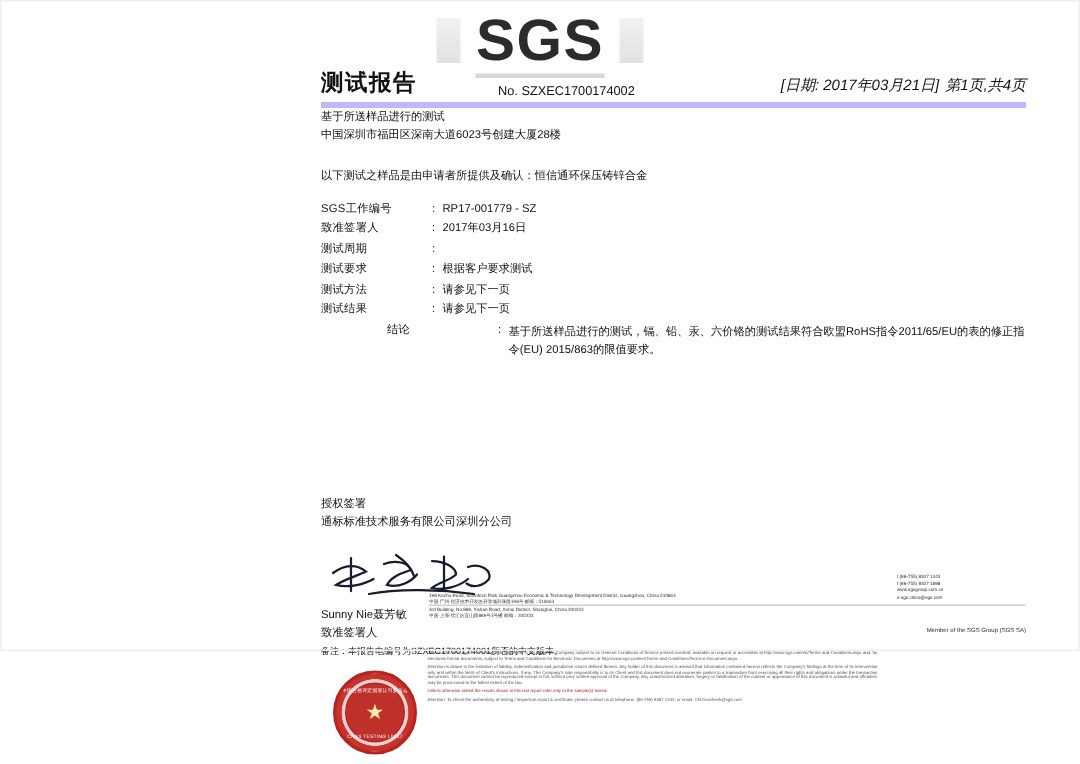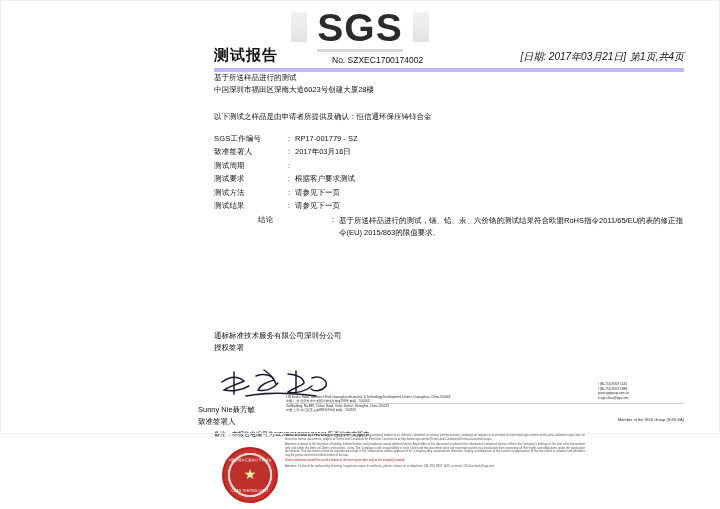--- a/index.html
+++ b/index.html
@@ -102,21 +102,21 @@
   
   .sig-org{
     position:absolute;left:214px;top:330px;
     font-size:7.5px;line-height:1.6;color:#111;
   }
   .sig-img{
     position:absolute;left:216px;top:368px;
     width:120px;height:32px;
   }
   .sig-name{
-    position:absolute;left:198px;top:404px;
+    position:absolute;left:214px;top:404px;
     font-size:7.5px;line-height:1.6;color:#111;
   }
 
   .footnote{
     position:absolute;left:214px;top:430px;right:36px;
     font-size:6px;color:#111;
   }
 
   
   .disclaimer{
@@ -241,22 +241,22 @@
     </div>
 
     <div class="drow concl">
       <span class="dlabel">结论</span>
       <span class="dcolon">:</span>
       <span class="dvalue">基于所送样品进行的测试，镉、铅、汞、六价铬的测试结果符合欧盟RoHS指令2011/65/EU的表的修正指令(EU) 2015/863的限值要求。</span>
     </div>
   </div>
 
   <div class="sig-org">
+    <div>授权签署</div>
     <div>通标标准技术服务有限公司深圳分公司</div>
-    <div>授权签署</div>
   </div>
 
   <svg class="sig-img" viewBox="0 0 120 32">
     <g fill="none" stroke="#1a1a2e" stroke-width="1.5" stroke-linecap="round">
       <path d="M6 14 C14 8, 22 8, 28 13 C22 16, 14 18, 8 22 C16 24, 26 22, 33 18"></path>
       <path d="M18 4 L18 26"></path>
       <path d="M40 8 C48 5, 56 7, 58 12 C52 14, 45 16, 42 22 C50 24, 58 20, 62 15"></path>
       <path d="M48 2 C54 6, 58 10, 60 16"></path>
       <path d="M72 6 C80 6, 88 10, 88 15 C84 19, 77 20, 72 24 C80 26, 90 23, 96 18"></path>
       <path d="M80 3 L80 25"></path>

